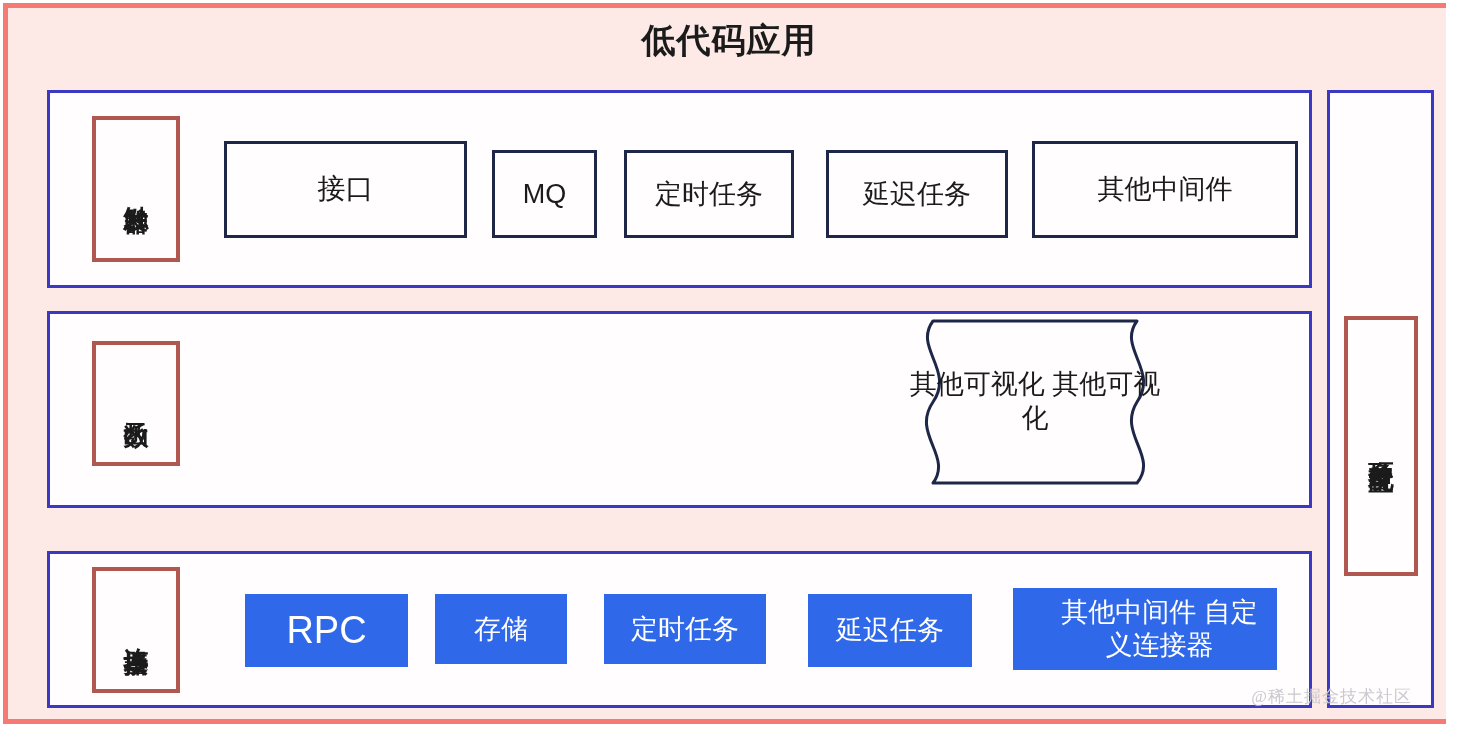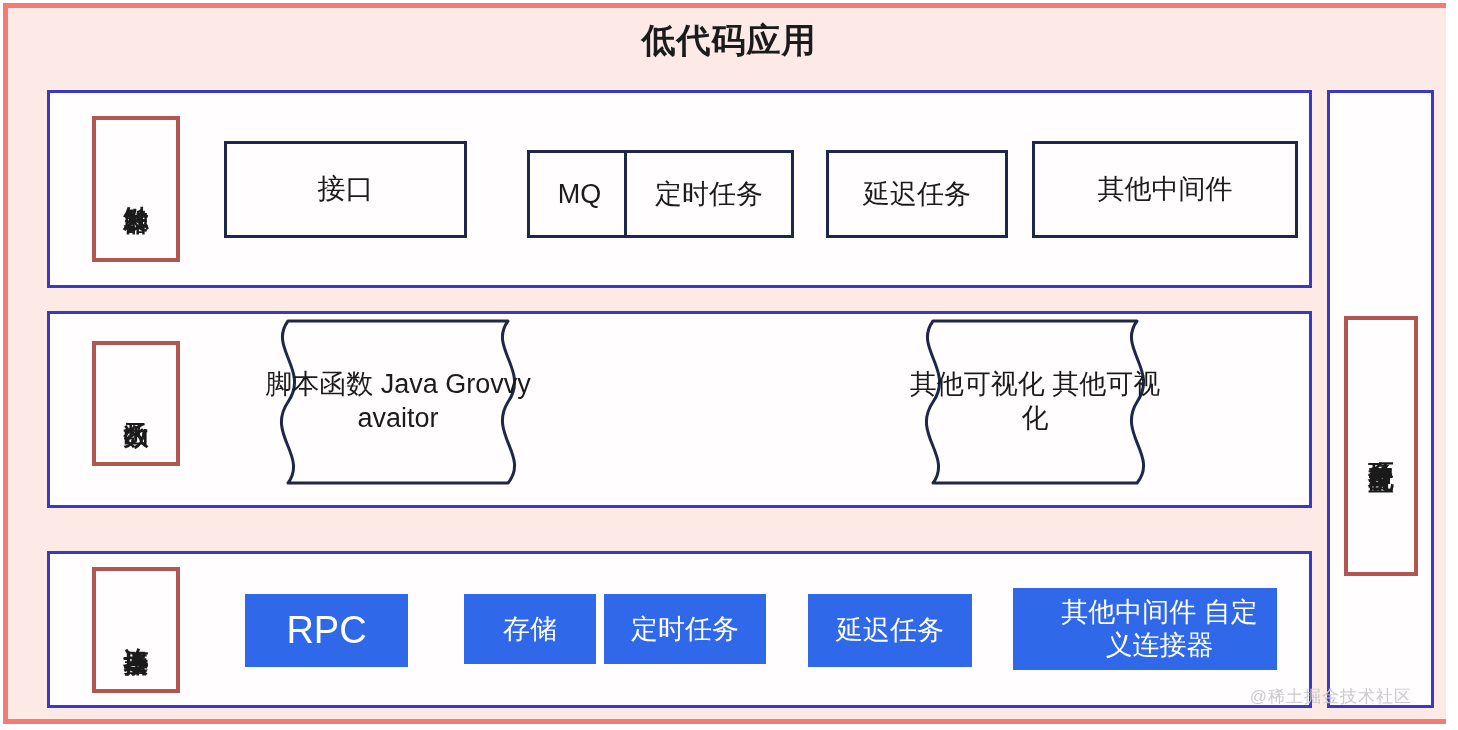--- a/index.html
+++ b/index.html
@@ -103,21 +103,21 @@
     justify-content: center;
     text-align: center;
     color: #1b1b1b;
     font-size: 27px;
     line-height: 1.22;
     padding: 2px 6px;
   }
   .chip .two-line { display: block; }
 
   #chip-interface { left: 224px; top: 141px; width: 243px; height: 97px; font-size: 28px; }
-  #chip-mq        { left: 492px; top: 150px; width: 105px; height: 88px; margin-left: 35px; }
+  #chip-mq        { left: 492px; top: 150px; width: 105px; height: 88px; }
   #chip-cron      { left: 624px; top: 150px; width: 170px; height: 88px; }
   #chip-delay     { left: 826px; top: 150px; width: 182px; height: 88px; }
   #chip-other-mw  { left: 1032px; top: 141px; width: 266px; height: 97px; }
 
   
   .wave-shape {
     position: absolute;
   }
   .wave-shape svg {
     position: absolute;
@@ -151,33 +151,34 @@
     display: flex;
     align-items: center;
     justify-content: center;
     text-align: center;
     color: #ffffff;
     font-size: 27px;
     line-height: 1.22;
     padding: 2px 6px;
   }
   #bchip-rpc     { left: 245px; top: 594px; width: 163px; height: 73px; font-size: 38px; }
-  #bchip-store   { left: 464px; top: 594px; width: 132px; height: 70px; }
+  #bchip-store   { left: 435px; top: 594px; width: 132px; height: 70px; }
   #bchip-cron    { left: 604px; top: 594px; width: 162px; height: 70px; }
   #bchip-delay   { left: 808px; top: 594px; width: 164px; height: 73px; }
   #bchip-other   { left: 1013px; top: 588px; width: 264px; height: 82px; padding-left: 35px; }
 
   .watermark {
     position: absolute;
     right: 34px;
     bottom: 22px;
     font-size: 17px;
     color: #c9c9cf;
     letter-spacing: 1px;
     white-space: nowrap;
+    font-family: Liberation Serif, serif;
   }
 </style>
 </head>
 <body>
 
 <div id="canvas">
 
   <div class="outer-frame"></div>
 
   <div class="app-title">低代码应用</div>
@@ -211,33 +212,20 @@
       <span class="two-line">其他中间件</span>
     </span>
   </div>
 
   <div class="layer" id="layer-function"></div>
 
   <div class="cat-label" id="cat-function">
     <span class="vtext">函数</span>
   </div>
 
-  <div class="wave-shape" id="fn-script">
-    <svg viewBox="0 0 280 168" preserveAspectRatio="none">
-      <path d="M 30 3 L 250 3 C 230 30, 272 52, 250 84 C 230 116, 272 138, 250 165 L 30 165 C 50 138, 8 116, 30 84 C 52 52, 10 30, 30 3 Z" fill="#fffdfd" stroke="#1e2747" stroke-width="3" stroke-linejoin="round"></path>
-    </svg>
-    <div class="wave-label">
-      <span>
-        <span class="two-line">脚本函数</span>
-        <span class="two-line">Java</span>
-        <span class="two-line">Grovvy</span>
-        <span class="two-line">avaitor</span>
-      </span>
-    </div>
-  </div>
 
 
   <div class="wave-shape" id="fn-other">
     <svg viewBox="0 0 260 168" preserveAspectRatio="none">
       <path d="M 28 3 L 232 3 C 212 30, 254 52, 232 84 C 212 116, 254 138, 232 165 L 28 165 C 48 138, 6 116, 28 84 C 50 52, 8 30, 28 3 Z" fill="#fffdfd" stroke="#1e2747" stroke-width="3" stroke-linejoin="round"></path>
     </svg>
     <div class="wave-label">
       <span>
         <span class="two-line">其他可视化</span>
         <span class="two-line">其他可视化</span>

